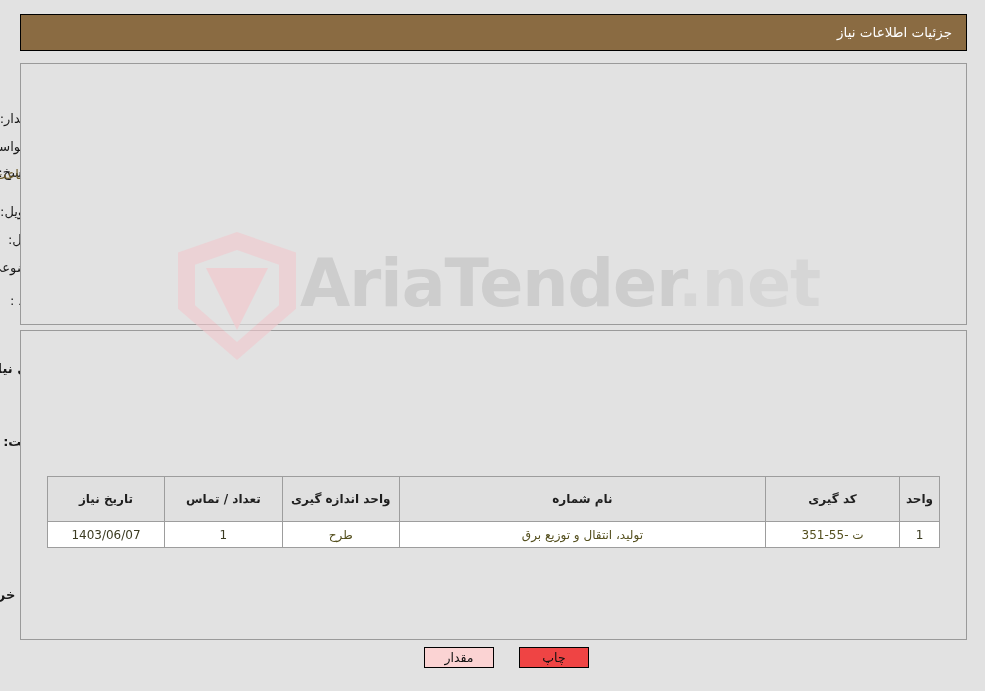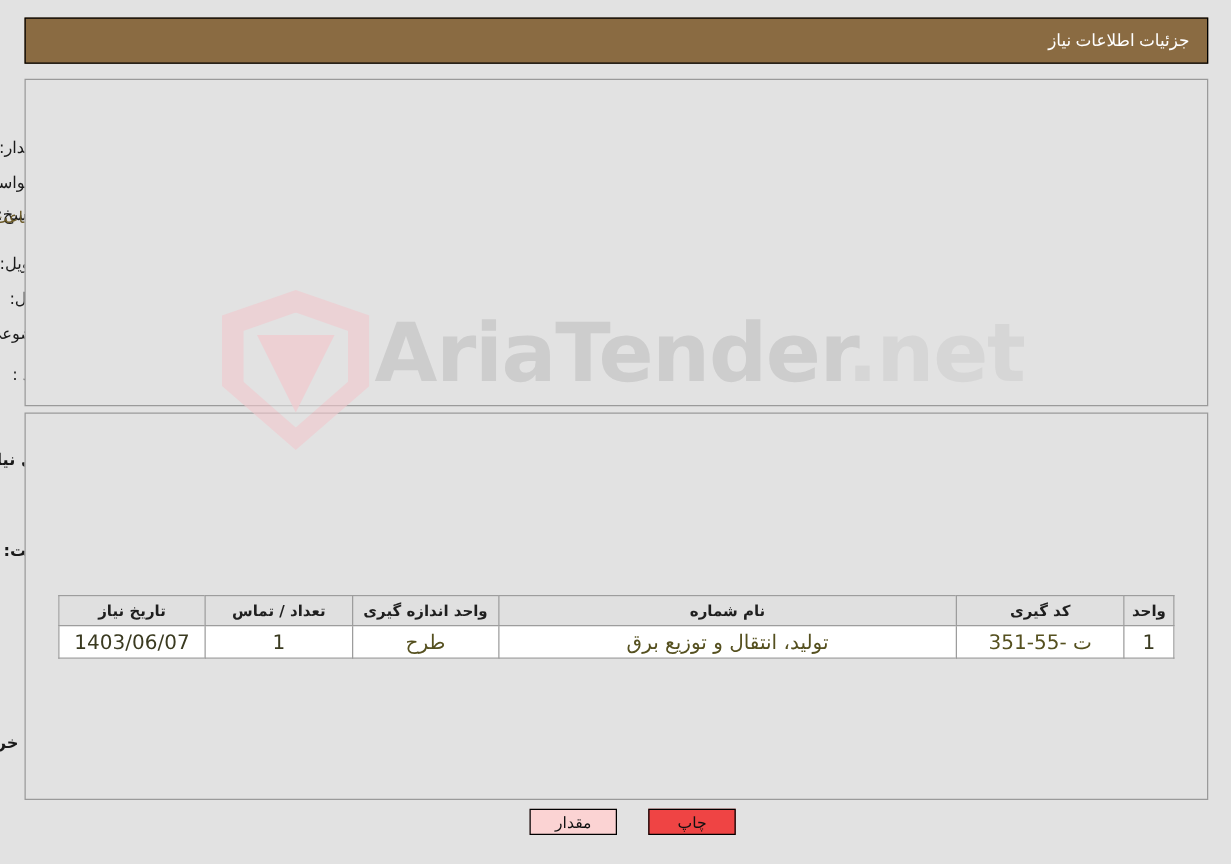--- a/index.html
+++ b/index.html
@@ -71,21 +71,20 @@
     width: 947px; height: 37px;
     background: #8a6b42;
     border: 1px solid #000;
     z-index: 2;
   }
   .titlebar .t {
     position: absolute;
     right: 14px; top: 9px;
     color: #ffffff;
     font-size: 13.5px;
-    font-family: Liberation Serif, serif;
   }
 
   
   .panel {
     position: absolute;
     background: #e2e2e2;
     border: 1px solid #9a9a9a;
     z-index: 3;
   }
   .panel-top { left: 20px; top: 63px; width: 947px; height: 262px; }
@@ -197,33 +196,33 @@
     border-collapse: collapse;
     font-size: 12px;
     z-index: 4;
     background: #fff;
   }
   table.grid th {
     background: #e0e0e0;
     border: 1px solid #9d9d9d;
     color: #1f1f1f;
     font-weight: bold;
-    height: 24px;
+    height: 45px;
     padding: 0 4px;
     text-align: center;
     font-size: 12px;
   }
   table.grid td {
     background: #ffffff;
     border: 1px solid #9d9d9d;
     color: #55501f;
     height: 26px;
     padding: 0 4px;
     text-align: center;
-    font-size: 16px;
+    font-size: 12px;
   }
   table.grid td.num { color: #3a3a20; }
 
   
   .btn {
     position: absolute;
     border: 1px solid #000;
     font-size: 12.5px;
     color: #111;
     height: 21px;

